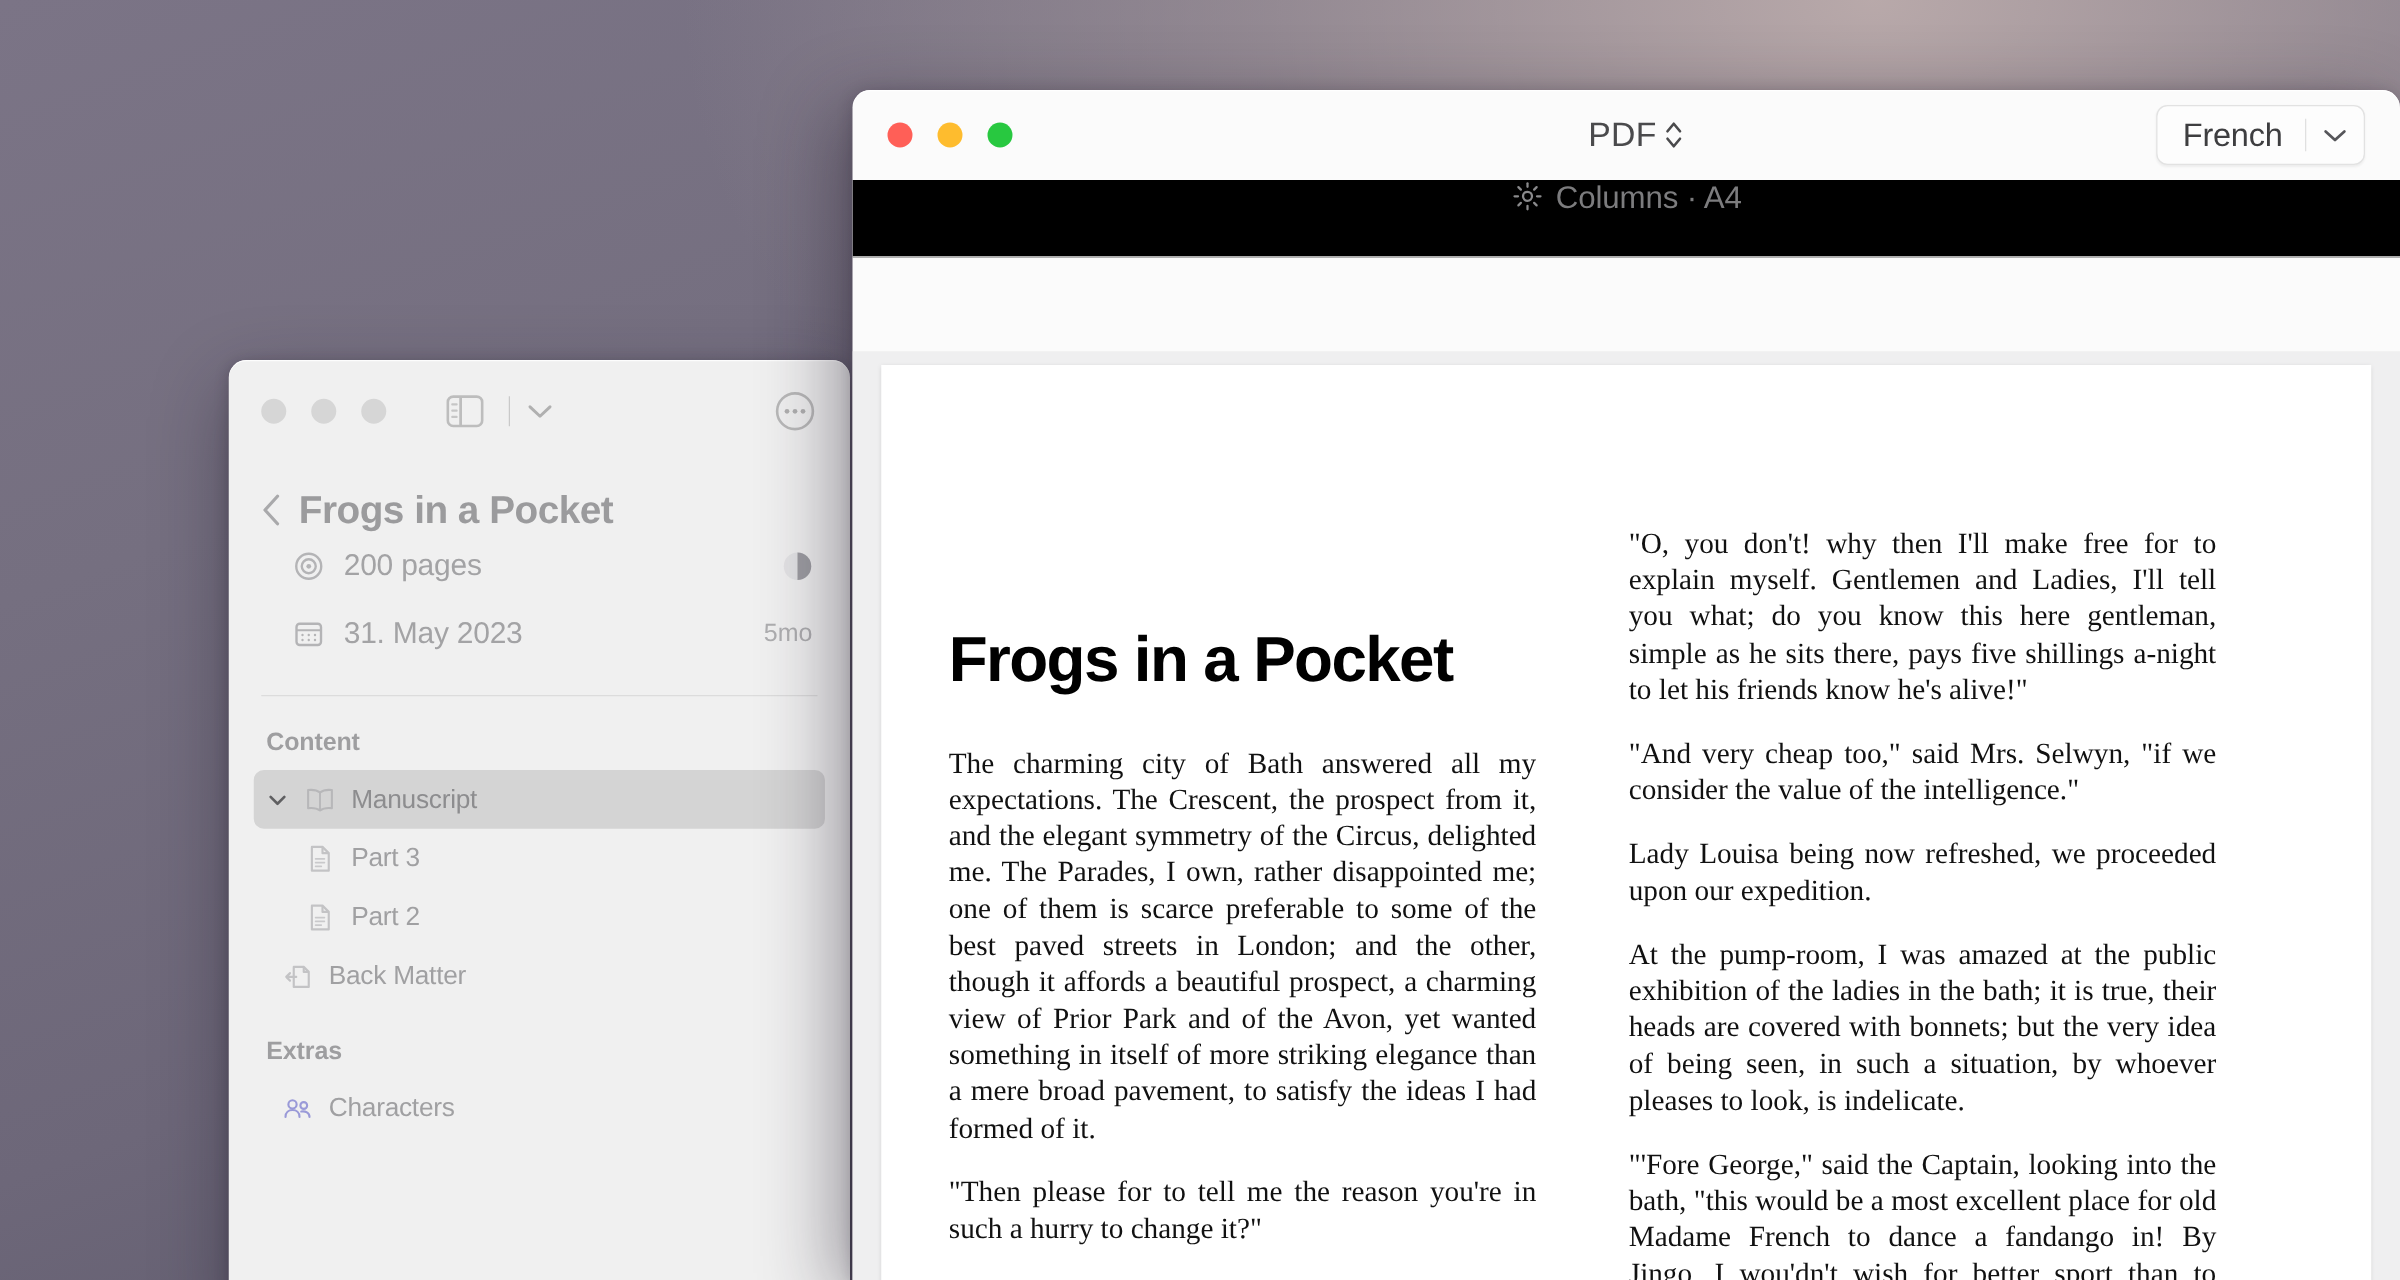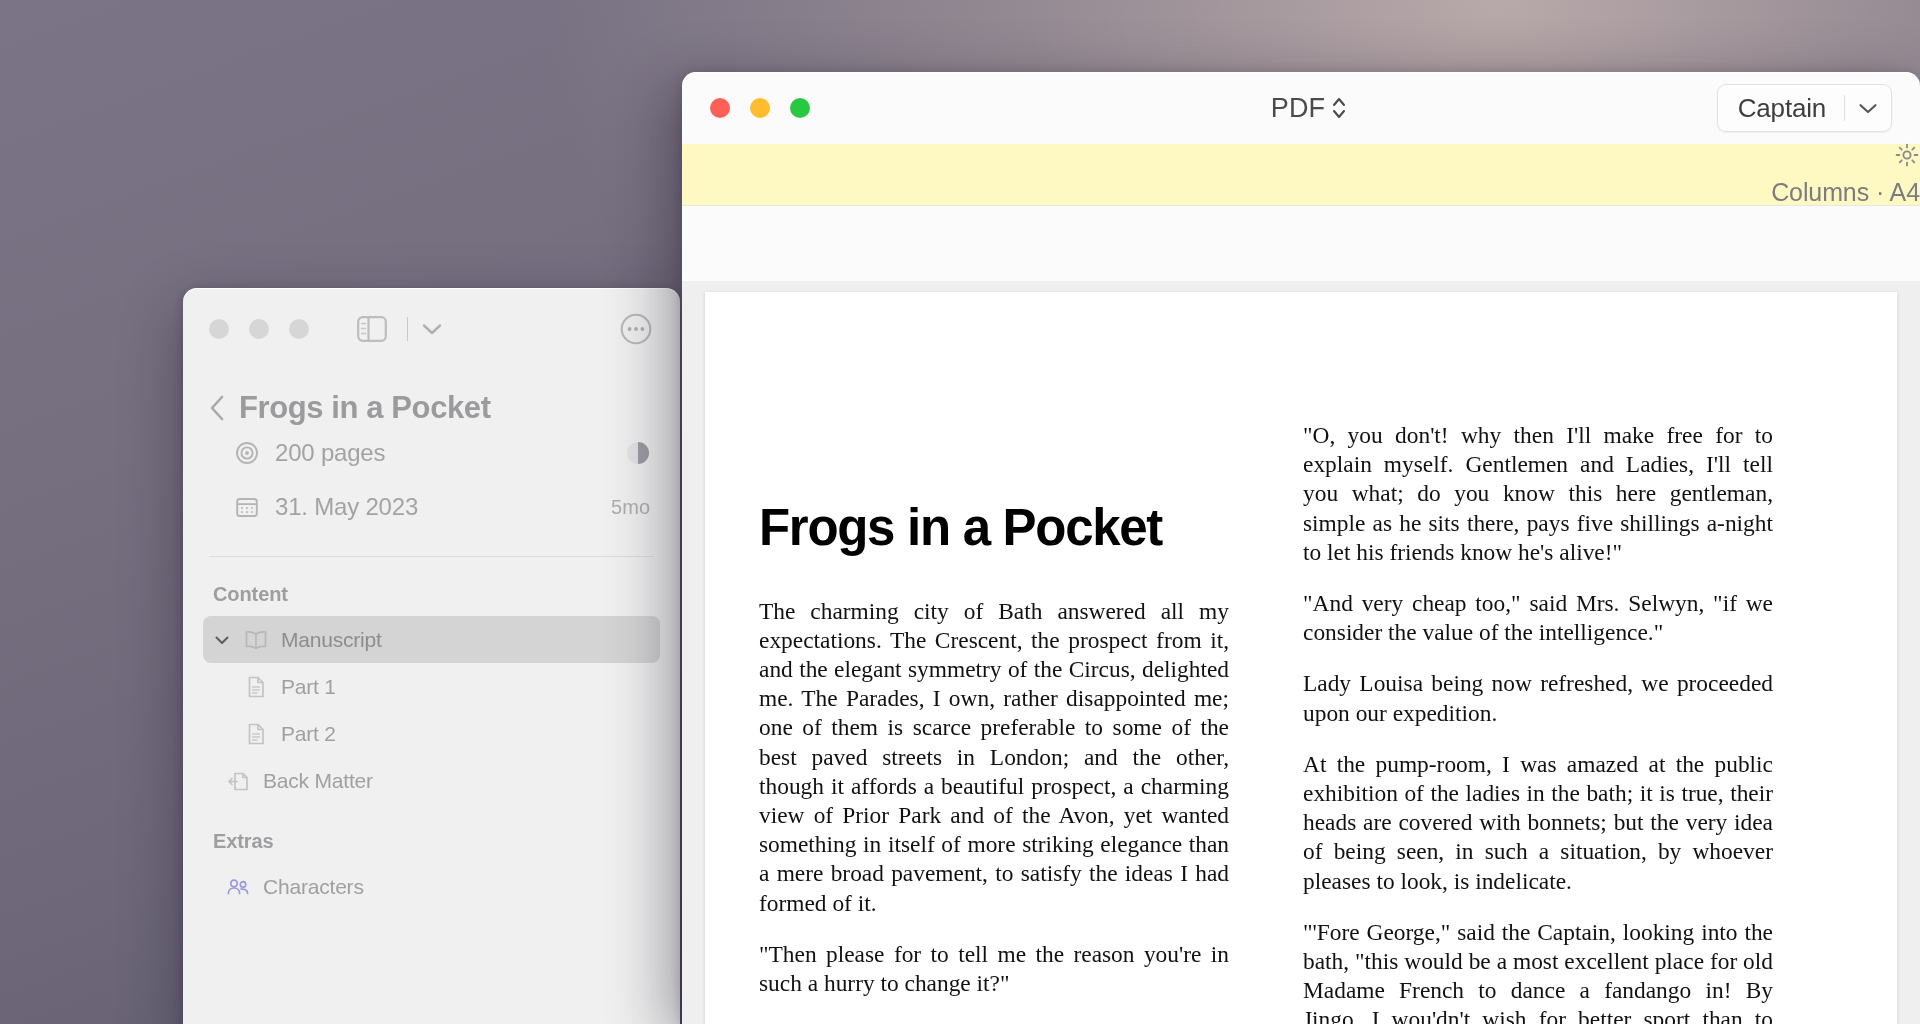--- a/index.html
+++ b/index.html
@@ -208,26 +208,25 @@
   .export-chev {
     width: 46px;
     display: flex;
     align-items: center;
     justify-content: center;
   }
 
   .pdf-subtoolbar {
     height: 62px;
     display: flex;
-    align-items: flex-end;
+    align-items: flex-start;
     justify-content: center;
     gap: 10px;
     border-bottom: 1px solid #e6e6e6;
-    background: #fef9c3;
-    flex-direction: column;
+    background: #000000;
   }
   .gear-icon { width: 26px; height: 26px; display:block; }
   .subtoolbar-label {
     font-size: 25px;
     color: #7c7c7e;
     letter-spacing: -0.1px;
   }
 
   .pdf-canvas {
     position: absolute;
@@ -383,21 +382,21 @@
   <div class="lib-row child">
     <span class="row-icon">
       <svg viewBox="0 0 26 26" fill="none" width="26" height="26">
         <path d="M6.5 3.5 L15 3.5 L20 8.5 L20 22.5 L6.5 22.5 Z" stroke="#c3c3c5" stroke-width="1.7" stroke-linejoin="round"></path>
         <path d="M15 3.5 L15 8.5 L20 8.5" stroke="#c3c3c5" stroke-width="1.7" stroke-linejoin="round"></path>
         <line x1="9.5" y1="13" x2="16.5" y2="13" stroke="#c9c9cb" stroke-width="1.4" stroke-linecap="round"></line>
         <line x1="9.5" y1="16" x2="16.5" y2="16" stroke="#c9c9cb" stroke-width="1.4" stroke-linecap="round"></line>
         <line x1="9.5" y1="19" x2="14" y2="19" stroke="#c9c9cb" stroke-width="1.4" stroke-linecap="round"></line>
       </svg>
     </span>
-    <span class="row-label">Part 1</span>
+    <span class="row-label">Part 3</span>
   </div>
 
   <div class="lib-row child">
     <span class="row-icon">
       <svg viewBox="0 0 26 26" fill="none" width="26" height="26">
         <path d="M6.5 3.5 L15 3.5 L20 8.5 L20 22.5 L6.5 22.5 Z" stroke="#c3c3c5" stroke-width="1.7" stroke-linejoin="round"></path>
         <path d="M15 3.5 L15 8.5 L20 8.5" stroke="#c3c3c5" stroke-width="1.7" stroke-linejoin="round"></path>
         <line x1="9.5" y1="13" x2="16.5" y2="13" stroke="#c9c9cb" stroke-width="1.4" stroke-linecap="round"></line>
         <line x1="9.5" y1="16" x2="16.5" y2="16" stroke="#c9c9cb" stroke-width="1.4" stroke-linecap="round"></line>
         <line x1="9.5" y1="19" x2="14" y2="19" stroke="#c9c9cb" stroke-width="1.4" stroke-linecap="round"></line>
@@ -446,21 +445,21 @@
       <span class="pdf-title-text">PDF</span>
       <span>
         <svg class="updown-icon" viewBox="0 0 16 26" fill="none">
           <path d="M3 10 L8 4 L13 10" stroke="#4a4a4c" stroke-width="2.1" stroke-linecap="round" stroke-linejoin="round"></path>
           <path d="M3 16 L8 22 L13 16" stroke="#4a4a4c" stroke-width="2.1" stroke-linecap="round" stroke-linejoin="round"></path>
         </svg>
       </span>
     </div>
 
     <div class="export-group">
-      <span class="export-label">Captain</span>
+      <span class="export-label">French</span>
       <span class="export-sep"></span>
       <span class="export-chev">
         <svg viewBox="0 0 20 13" fill="none" width="20" height="13">
           <path d="M2.5 3.2 L10 10 L17.5 3.2" stroke="#56565a" stroke-width="2.2" stroke-linecap="round" stroke-linejoin="round"></path>
         </svg>
       </span>
     </div>
   </div>
 
   <div class="pdf-subtoolbar">

